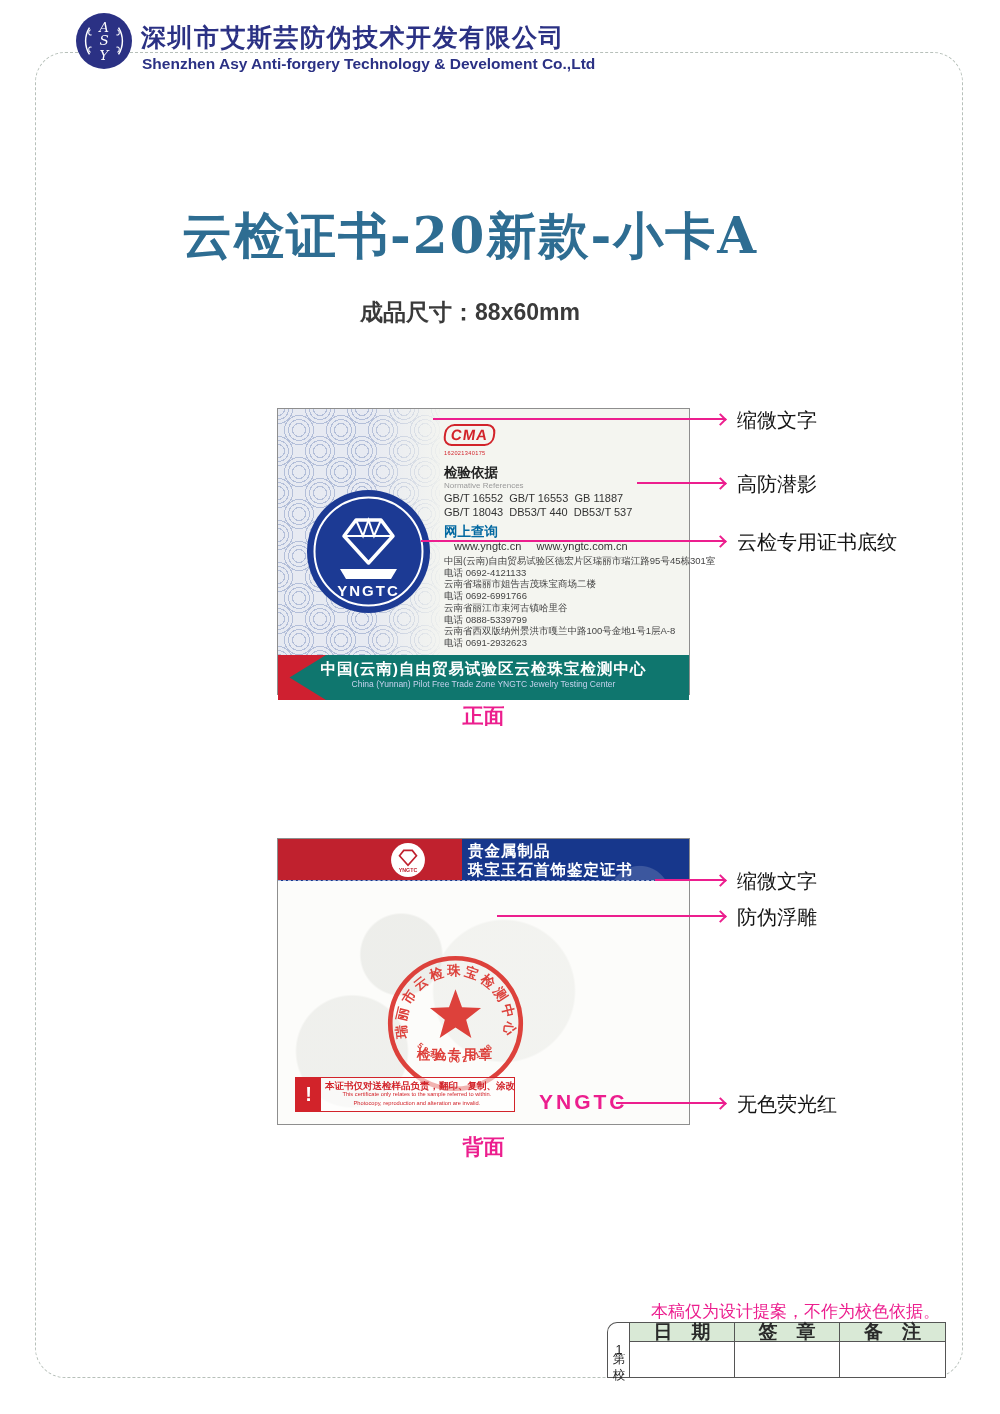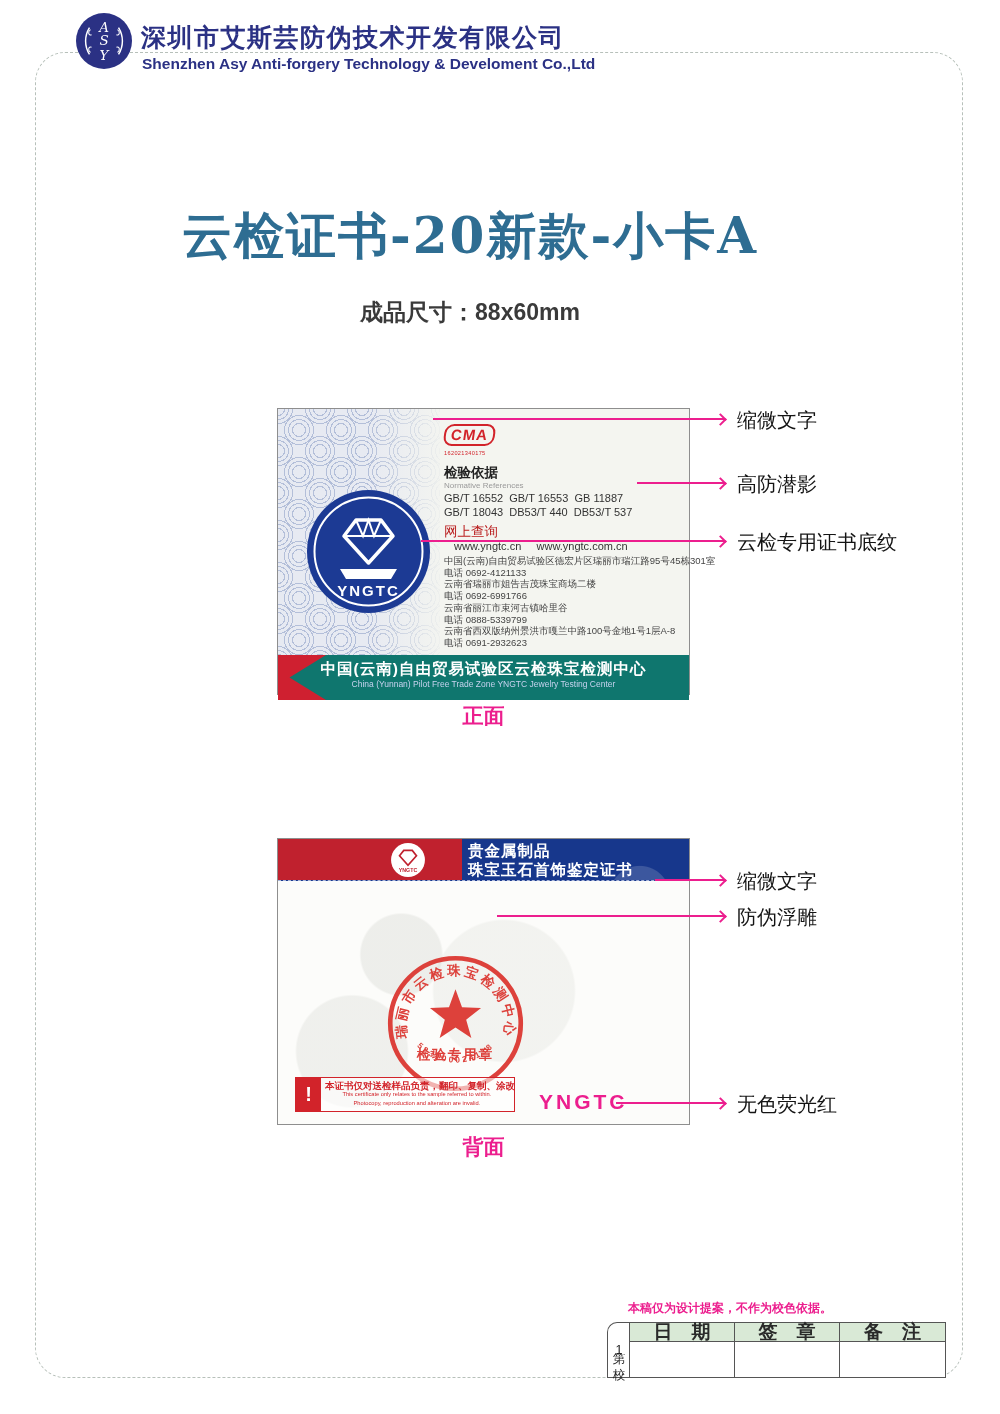--- a/index.html
+++ b/index.html
@@ -42,21 +42,21 @@
 
   .cma-box { position:absolute; left:166px; top:15px; display:inline-block;
       border:2.5px solid #d2232a; border-radius:9px; color:#d2232a; font-weight:bold;
       font-size:15px; padding:0 5px 1px 5px; transform:skewX(-8deg); letter-spacing:1px; }
   .cma-num { position:absolute; left:166px; top:41px; color:#d2232a; font-size:8px;
       transform:scale(.7); transform-origin:0 0; letter-spacing:.5px; }
   .basis-cn { position:absolute; left:166px; top:55px; font-size:13.5px; font-weight:bold; color:#222; }
   .basis-en { position:absolute; left:166px; top:72px; font-size:8px; color:#9a9a9a; }
   .std1 { position:absolute; left:166px; top:83px; font-size:11px; color:#333; white-space:pre; }
   .std2 { position:absolute; left:166px; top:97px; font-size:11px; color:#333; white-space:pre; }
-  .query-cn { position:absolute; left:166px; top:114px; font-size:13.5px; font-weight:normal; color:#b91c1c; }
+  .query-cn { position:absolute; left:166px; top:114px; font-size:13.5px; font-weight:bold; color:#0369a1; }
   .query-urls { position:absolute; left:176px; top:131px; font-size:11px; color:#333; white-space:pre; }
   .addr-block { position:absolute; left:166px; top:146px; width:240px; }
   .addr-block div { font-size:9.5px; line-height:11.7px; color:#444; white-space:nowrap; }
 
   .front-banner { position:absolute; left:0; top:246px; width:411px; height:45px;
       background:#0f766e; overflow:hidden; }
   .chevron { position:absolute; left:0; top:0; width:48px; height:100%; background:#cf2030;
       clip-path:polygon(0 0, 100% 0, 24% 50%, 100% 100%, 0 100%); }
   .banner-cn { position:absolute; left:0; top:4px; width:100%; text-align:center;
       color:#fff; font-size:15.5px; font-weight:bold; letter-spacing:1px; }
@@ -92,22 +92,22 @@
 
   
   .ann-line { position:absolute; height:2px; background:#ec1e8e; z-index:6; }
   .ann-line::after { content:''; position:absolute; right:0; top:-3px; width:7px; height:7px;
       border-top:2px solid #ec1e8e; border-right:2px solid #ec1e8e; transform:rotate(45deg); }
   .ann-label { position:absolute; left:737px; font-size:20px; color:#141414; z-index:6; }
   .side-label { position:absolute; left:277px; width:413px; text-align:center;
       color:#ec1e8e; font-size:21px; font-weight:bold; z-index:3; }
 
   
-  .proof-note { position:absolute; left:628px; top:1300px; width:335px; text-align:left;
-      color:#ec1e8e; font-size:12px; font-weight:bold; z-index:4; }
+  .proof-note { position:absolute; left:628px; top:1300px; width:335px; text-align:center;
+      color:#ec1e8e; font-size:17px; font-weight:normal; z-index:4; }
   .review-table { position:absolute; left:607px; top:1322px; height:56px; display:flex; z-index:4; }
   .rt-label { width:22px; height:100%; border:1.5px solid #555; border-right:none;
       border-top-left-radius:10px; background:#fff; display:flex; align-items:center;
       justify-content:center; writing-mode:vertical-rl; text-orientation:upright;
       font-size:12.5px; color:#222; letter-spacing:1px; }
   .rt-grid { display:flex; height:100%; border:1.5px solid #555; background:#fff; }
   .rt-col { width:105px; display:flex; flex-direction:column; border-right:1.5px solid #555; }
   .rt-col:last-child { border-right:none; }
   .rt-head { height:19px; background:#d9e9d6; border-bottom:1.5px solid #555;
       text-align:center; font-size:19px; font-weight:bold; color:#2a2a2a; line-height:18px; }

